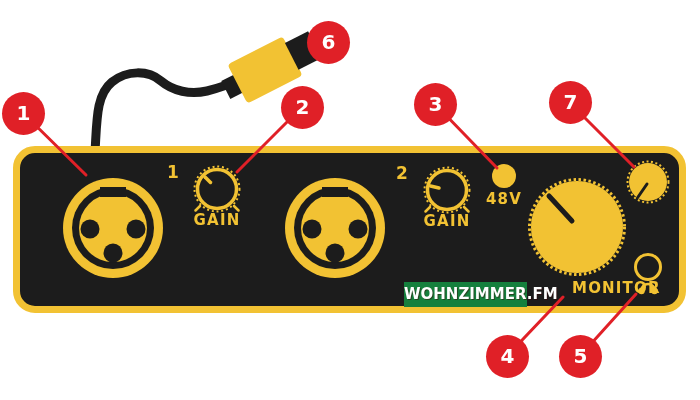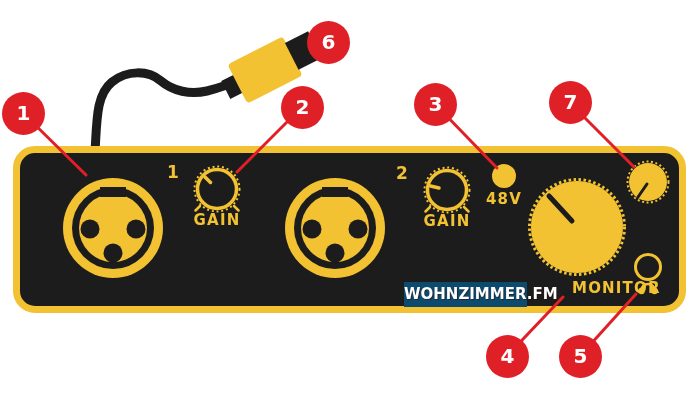--- a/index.html
+++ b/index.html
@@ -24,21 +24,21 @@
   .label{
     position:absolute;z-index:3;
     color:#F2C233;font-weight:bold;text-align:center;
     -webkit-user-select:none;user-select:none;
   }
   .chan-num{font-size:17px;width:20px;line-height:18px;}
   .ctl-label{font-size:15px;letter-spacing:1.2px;width:70px;line-height:10px;}
   .badge{
     position:absolute;z-index:3;
     left:404px;top:282px;width:123px;height:25px;
-    background:#0c4a6e;color:#ffffff;
+    background:#15803d;color:#ffffff;
     font-weight:bold;font-size:15px;line-height:25px;text-align:center;
     letter-spacing:0px;
     text-shadow:1px 1px 0 rgba(60,0,0,.45);
   }
   .callout{
     position:absolute;z-index:4;
     width:43px;height:43px;border-radius:50%;
     background:#E02027;color:#ffffff;
     font-weight:bold;font-size:20px;line-height:43px;text-align:center;
   }

